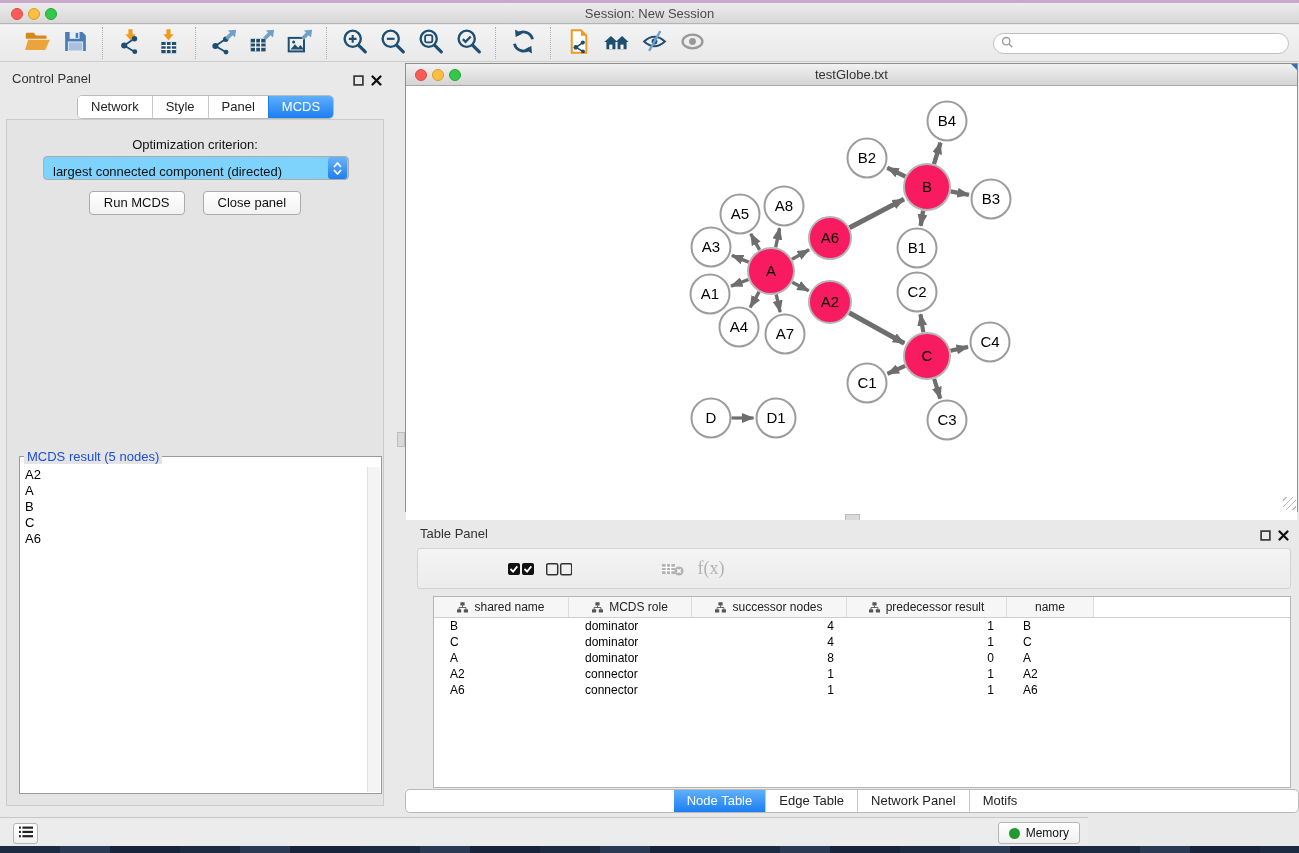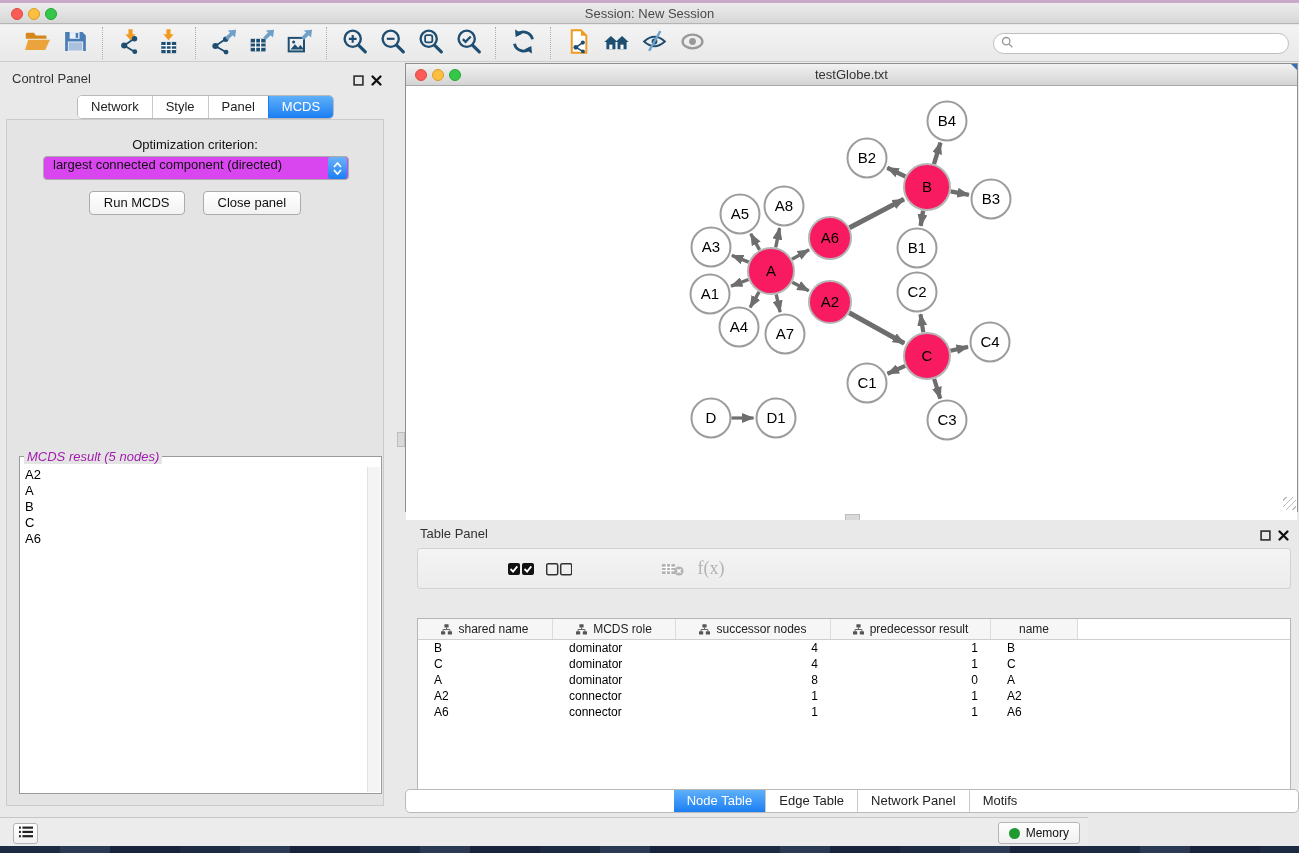--- a/index.html
+++ b/index.html
@@ -40,34 +40,34 @@
 
   .seg { display:flex; background:#ffffff; border:1px solid #b9b9b9; border-radius:5px; overflow:hidden; }
   .seg .seg-tab { font-size:13px; color:#222; padding:3px 13px 4px 13px; background:#fff; white-space:nowrap; }
   .seg .seg-tab + .seg-tab { border-left:1px solid #c9c9c9; }
   .seg .seg-tab.selected { background:linear-gradient(#5fb0f9,#1c7ef3); color:#fff; border-left-color:#1c7ef3; }
   .cp-tabs { position:absolute; left:77px; top:33px; }
 
   .cp-inner { position:absolute; left:6px; top:57px; width:378px; height:687px;
               background:#e4e4e4; border:1px solid #cbcbcb; }
   .opt-label { position:absolute; left:0; right:0; top:17px; text-align:center; font-size:13px; color:#111; }
-  .criterion { position:absolute; left:36px; top:36px; width:306px; height:24px; background:#d946ef;
-               border:1px solid #ababab; border-radius:4px; display:flex; align-items:flex-start; }
+  .criterion { position:absolute; left:36px; top:36px; width:306px; height:24px; background:#7dd3fc;
+               border:1px solid #ababab; border-radius:4px; display:flex; align-items:flex-end; }
   .criterion .val { flex:1; font-size:13px; color:#111; padding-left:9px; white-space:nowrap; }
   .criterion .stepper { width:19px; height:22px; margin-right:1px; border-radius:3px;
                background:linear-gradient(#6ab2f9,#1d7ff4); display:flex; align-items:center; justify-content:center; }
   .criterion .stepper svg { width:11px; height:15px; }
   .cp-buttons { position:absolute; left:0; right:0; top:71px; display:flex; justify-content:center; gap:18px; }
   .push-btn { font-size:13px; color:#111; background:linear-gradient(#ffffff,#f2f2f2);
               border:1px solid #ababab; border-radius:4px; padding:3px 14px 4px 14px; }
 
   .groupbox { position:absolute; left:12px; top:336px; width:363px; height:338px;
               background:#ffffff; border:1px solid #9a9a9a; }
   .groupbox .gb-label { position:absolute; left:4px; top:-8px; background:#e4e4e4;
-              font-size:13px; color:#a21caf; padding:0 3px;font-style:italic; }
+              font-size:13px; color:#1d4ed8; padding:0 3px; }
   .gb-list { position:absolute; left:2px; top:10px; right:15px; bottom:2px; overflow:hidden; }
   .gb-item { font-size:13px; color:#000; line-height:16px; padding-left:3px; }
   .gb-scroll { position:absolute; right:1px; top:10px; bottom:1px; width:13px;
                background:#f4f4f4; border-left:1px solid #e2e2e2; }
 
   
   .net-window { position:absolute; left:405px; top:63px; width:893px; height:449px;
                 border:1px solid #8f8f8f; background:#fff; }
   .net-titlebar { position:absolute; left:0; top:0; right:0; height:22px;
                   background:linear-gradient(#f2f2f2,#d4d4d4); border-bottom:1px solid #a8a8a8; }
@@ -86,22 +86,22 @@
   
   .table-panel { position:absolute; left:405px; top:520px; width:894px; height:297px; background:#e9e9e9; }
   .tp-title { position:absolute; left:15px; top:6px; font-size:13px; color:#333; }
   .tp-toolbar { position:absolute; left:12px; top:28px; right:8px; height:41px;
                 background:linear-gradient(#f4f4f4,#ececec); border:1px solid #d2d2d2; border-radius:3px;
                 display:flex; align-items:center; padding-left:8px; }
   .tp-btn { width:38px; height:34px; display:flex; align-items:center; justify-content:center;
             background:transparent; border:none; }
   .fx-glyph { font-family:"Liberation Serif", serif; font-size:18px; color:#b3b3b3; }
 
-  .data-table { position:absolute; left:12px; top:76px; right:8px; height:192px;
-                background:#ffffff; border:1px solid #b5b5b5; overflow:hidden;margin-top:22px; }
+  .data-table { position:absolute; left:28px; top:76px; right:8px; height:192px;
+                background:#ffffff; border:1px solid #b5b5b5; overflow:hidden; }
   .dt-header { display:flex; height:21px; background:#f6f6f6; border-bottom:1px solid #cfcfcf; }
   .dt-hcell { display:flex; align-items:center; justify-content:center; gap:6px;
               font-size:12px; color:#222; border-right:1px solid #dcdcdc; overflow:hidden; }
   .dt-hcell svg { width:11px; height:11px; flex:none; }
   .dt-row { display:flex; height:16px; }
   .dt-cell { font-size:12px; color:#000; padding:1px 0 0 0; overflow:hidden; white-space:nowrap; }
   .dt-cell.left { padding-left:16px; text-align:left; }
   .dt-cell.right { padding-right:13px; text-align:right; }
 
   .tp-tabs { position:absolute; left:0; right:0; top:269px; display:flex; justify-content:center; }

